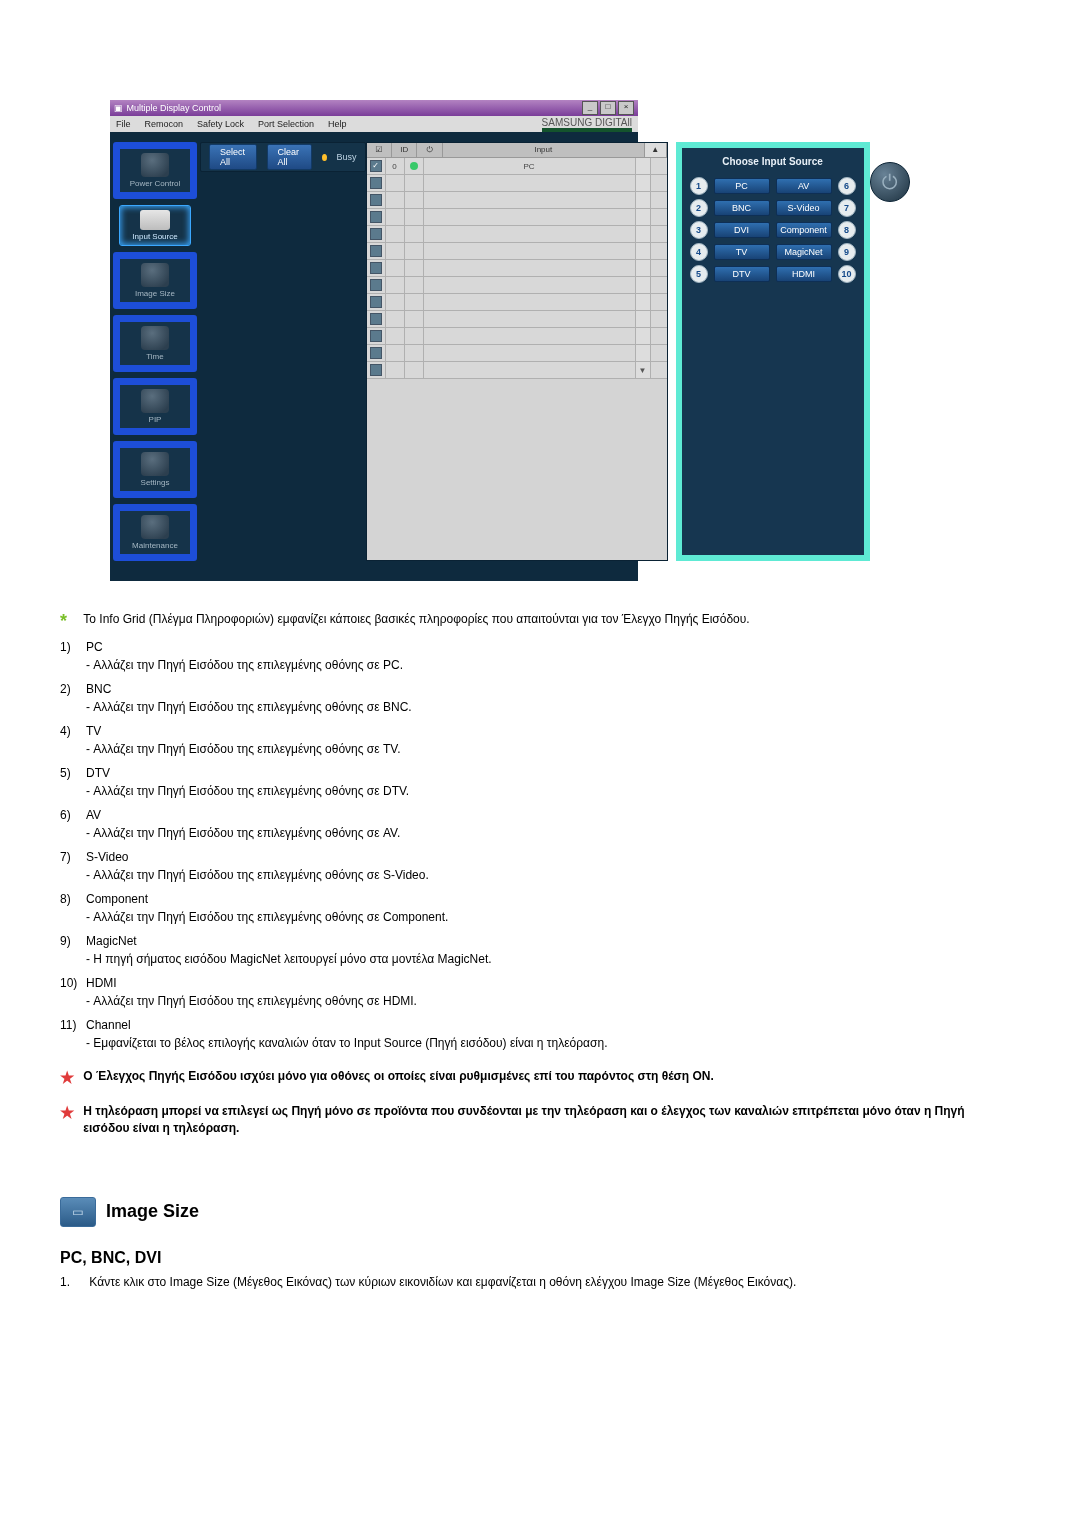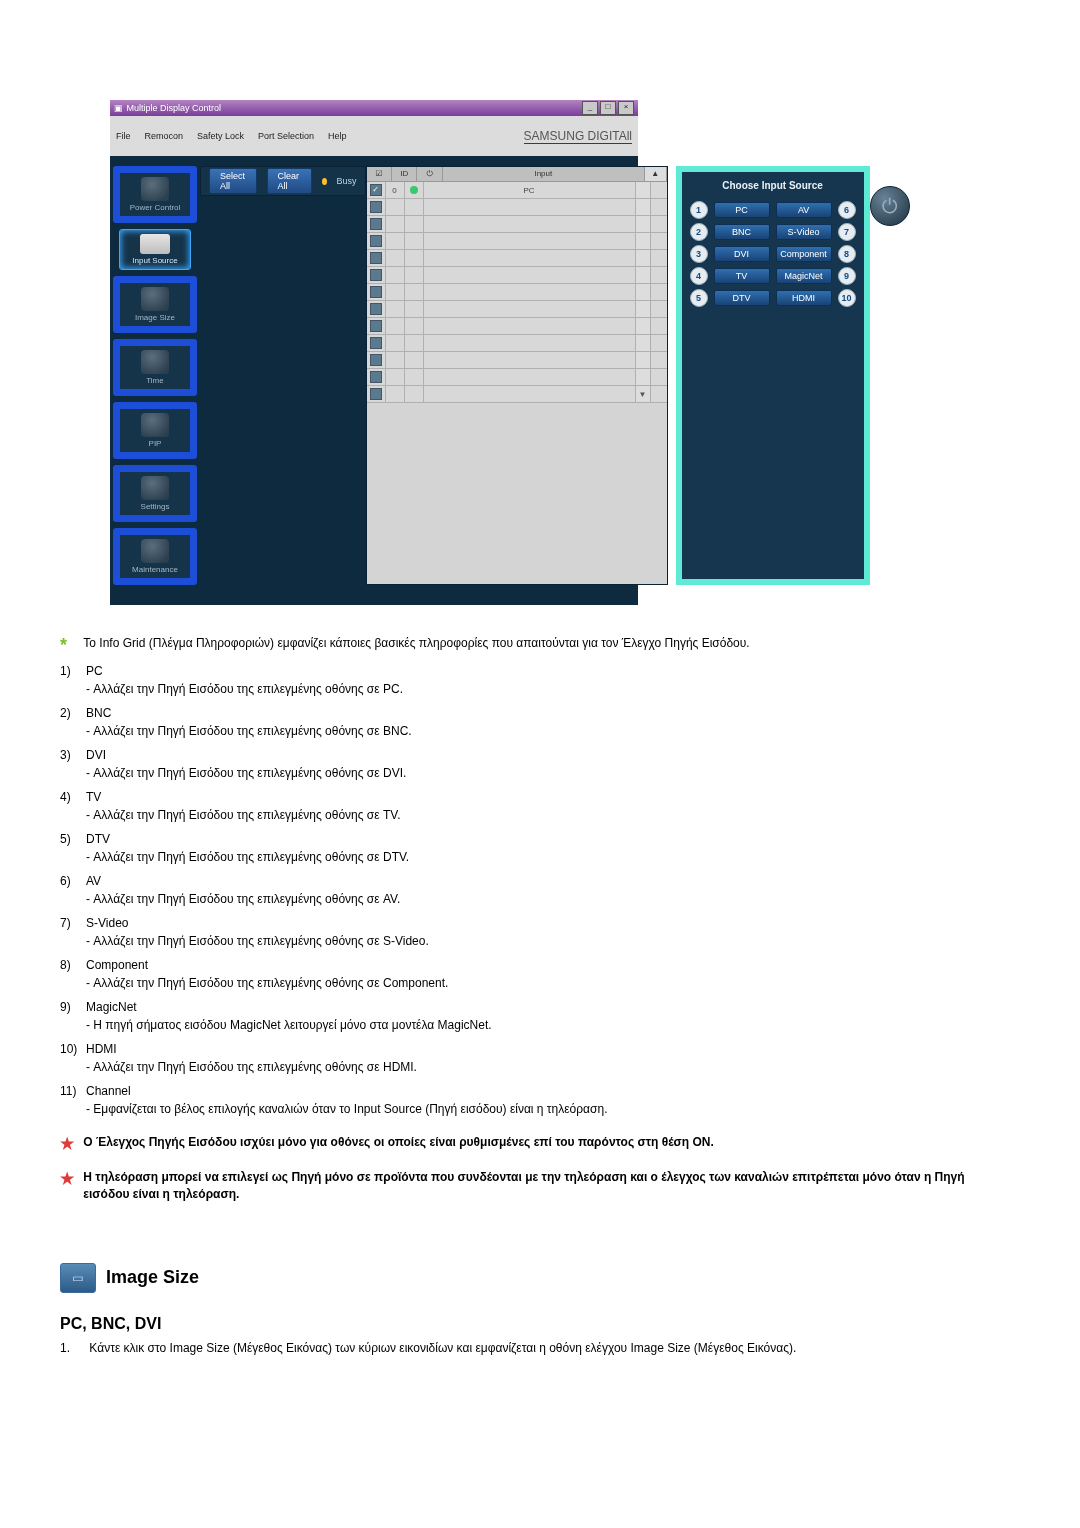--- a/index.html
+++ b/index.html
@@ -40,26 +40,26 @@
     text-align: center;
     color:#222;
   }
   .menubar {
     background: #dcdcdc;
     height: 16px;
     display: flex;
     align-items: center;
     font-size: 9px;
     color: #222;
-    padding: 12px 6px;
+    padding: 0 6px;
     gap: 14px;
     justify-content: space-between;
   }
   .menubar .menus { display:flex; gap:14px; }
-  .menubar .brand { font-size:12px; color:#555; border-bottom:1px solid #14532d; }
+  .menubar .brand { font-size:10px; color:#555; border-bottom:4px solid #14532d; }
   .app-body {
     display: flex;
     background: #0e2a3e;
     padding: 10px 8px 20px 8px;
     gap: 8px;
   }
   .sidebar {
     width: 74px;
     display: flex;
     flex-direction: column;
@@ -469,21 +469,20 @@
   </div>
 
   <div class="info-block">
     <span class="star">*</span>
     <span class="info-text">Το Info Grid (Πλέγμα Πληροφοριών) εμφανίζει κάποιες βασικές πληροφορίες που απαιτούνται για τον Έλεγχο Πηγής Εισόδου.</span>
   </div>
 
   <div id="items-container">
       <div class="item-row"><span class="item-num">1)</span><span class="item-body">PC<br>- Αλλάζει την Πηγή Εισόδου της επιλεγμένης οθόνης σε PC.</span></div>
       <div class="item-row"><span class="item-num">2)</span><span class="item-body">BNC<br>- Αλλάζει την Πηγή Εισόδου της επιλεγμένης οθόνης σε BNC.</span></div>
-      <div class="item-row"><span class="item-num">3)</span><span class="item-body">DVI<br>- Αλλάζει την Πηγή Εισόδου της επιλεγμένης οθόνης σε DVI.</span></div>
       <div class="item-row"><span class="item-num">4)</span><span class="item-body">TV<br>- Αλλάζει την Πηγή Εισόδου της επιλεγμένης οθόνης σε TV.</span></div>
       <div class="item-row"><span class="item-num">5)</span><span class="item-body">DTV<br>- Αλλάζει την Πηγή Εισόδου της επιλεγμένης οθόνης σε DTV.</span></div>
       <div class="item-row"><span class="item-num">6)</span><span class="item-body">AV<br>- Αλλάζει την Πηγή Εισόδου της επιλεγμένης οθόνης σε AV.</span></div>
       <div class="item-row"><span class="item-num">7)</span><span class="item-body">S-Video<br>- Αλλάζει την Πηγή Εισόδου της επιλεγμένης οθόνης σε S-Video.</span></div>
       <div class="item-row"><span class="item-num">8)</span><span class="item-body">Component<br>- Αλλάζει την Πηγή Εισόδου της επιλεγμένης οθόνης σε Component.</span></div>
       <div class="item-row"><span class="item-num">9)</span><span class="item-body">MagicNet<br>- Η πηγή σήματος εισόδου MagicNet λειτουργεί μόνο στα μοντέλα MagicNet.</span></div>
       <div class="item-row"><span class="item-num">10)</span><span class="item-body">HDMI<br>- Αλλάζει την Πηγή Εισόδου της επιλεγμένης οθόνης σε HDMI.</span></div>
       <div class="item-row"><span class="item-num">11)</span><span class="item-body">Channel<br>- Εμφανίζεται το βέλος επιλογής καναλιών όταν το Input Source (Πηγή εισόδου) είναι η τηλεόραση.</span></div>
     </div>
 

